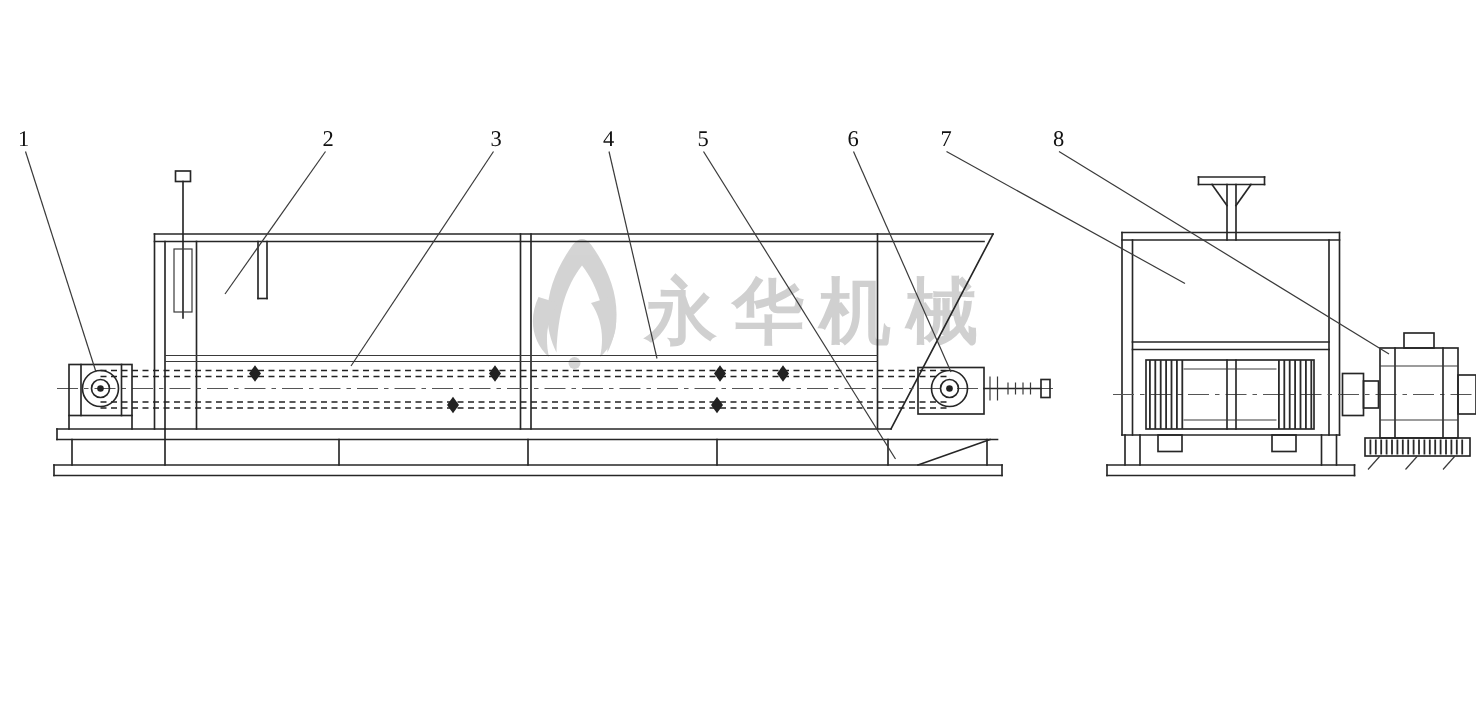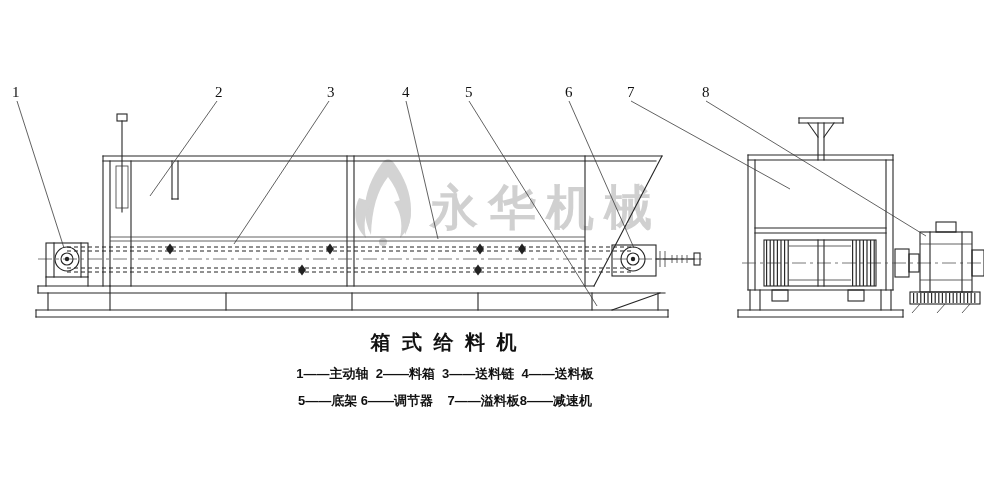--- a/index.html
+++ b/index.html
@@ -216,19 +216,14 @@
       <text class="num" x="627" y="97">7</text>
       <line class="thin" x1="631" y1="101" x2="790" y2="189"></line>
     </g>
     <g>
       <text class="num" x="702" y="97">8</text>
       <line class="thin" x1="706" y1="101" x2="926" y2="236"></line>
     </g>
   </g>
 </svg>
 
-  <div class="caption">
-    <div class="title">箱 式 给 料 机</div>
-    <div class="legend-line">1——主动轴  2——料箱  3——送料链  4——送料板</div>
-    <div class="legend-line">5——底架 6——调节器    7——溢料板8——减速机</div>
-  </div>
 
 </div>
 
 </body></html>

